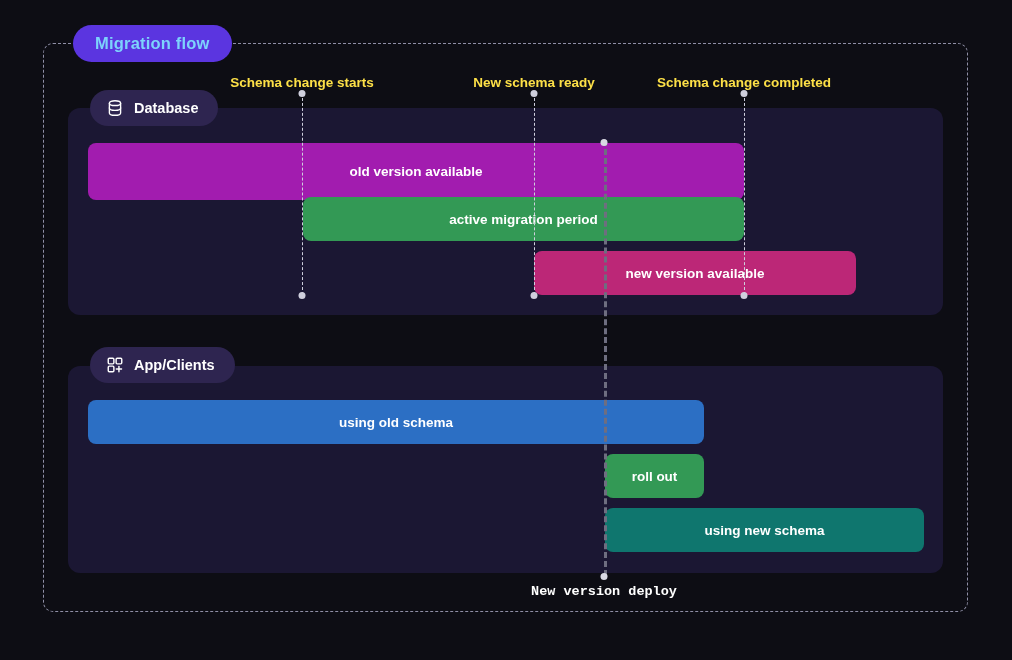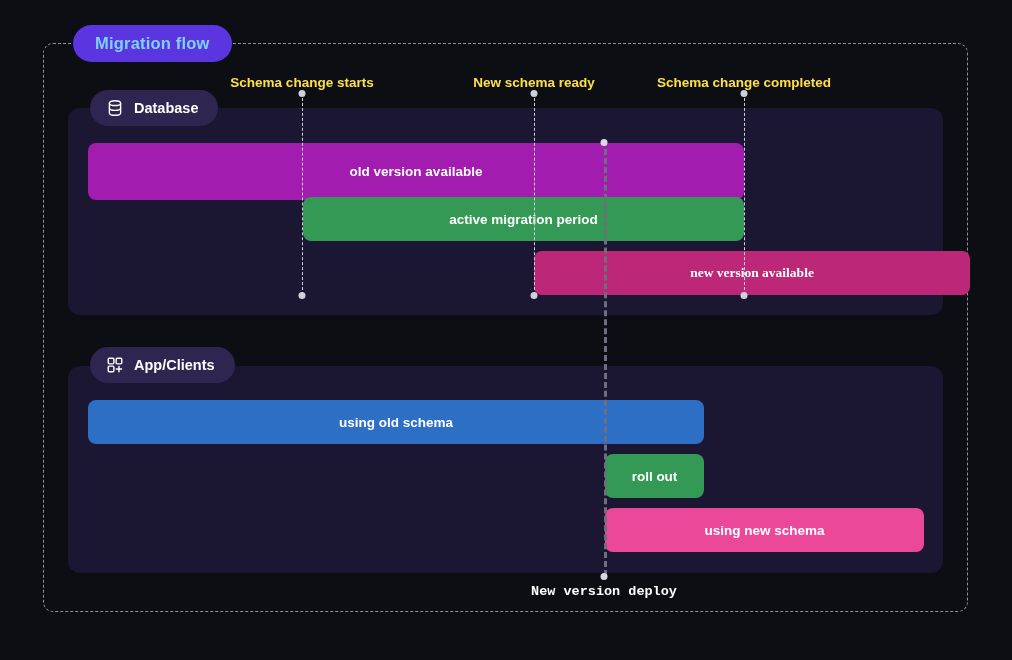--- a/index.html
+++ b/index.html
@@ -173,30 +173,30 @@
       <div class="vdot" style="left: 744px; top: 292px; background: rgb(207, 207, 221);"></div>
     </div>
 
   <div id="bars-layer">
       <div class="bar" style="left: 88px; top: 143px; width: 656px; height: 57px; background: #a21caf;">
         <span>old version available</span>
       </div>
       <div class="bar" style="left: 303px; top: 197px; width: 441px; height: 44px; background: rgb(51, 153, 85);">
         <span>active migration period</span>
       </div>
-      <div class="bar" style="left: 534px; top: 251px; width: 436px; height: 44px; background: rgb(188, 39, 119); font-family: Liberation Serif, serif;">
+      <div class="bar" style="left: 534px; top: 251px; width: 322px; height: 44px; background: rgb(188, 39, 119);">
         <span>new version available</span>
       </div>
       <div class="bar" style="left: 88px; top: 400px; width: 616px; height: 44px; background: rgb(44, 111, 196);">
         <span>using old schema</span>
       </div>
       <div class="bar" style="left: 605px; top: 454px; width: 99px; height: 44px; background: rgb(51, 153, 85);">
         <span>roll out</span>
       </div>
-      <div class="bar" style="left: 605px; top: 508px; width: 319px; height: 44px; background: #ec4899; justify-content: center;">
+      <div class="bar" style="left: 605px; top: 508px; width: 319px; height: 44px; background: #0f766e; justify-content: center;">
         <span>using new schema</span>
       </div>
     </div>
 
   <div id="deploy-layer">
       <div class="deploy-line" style="left: 604px; top: 140px; height: 436px; border-left-color: rgb(110, 110, 128);"></div>
       <div class="vdot" style="left: 604px; top: 139px; background: rgb(217, 217, 227); z-index: 9;"></div>
       <div class="vdot" style="left: 604px; top: 573px; background: rgb(217, 217, 227); z-index: 9;"></div>
       <div class="deploy-label" style="left: 604px; top: 584px;">New version deploy</div>
     </div>

